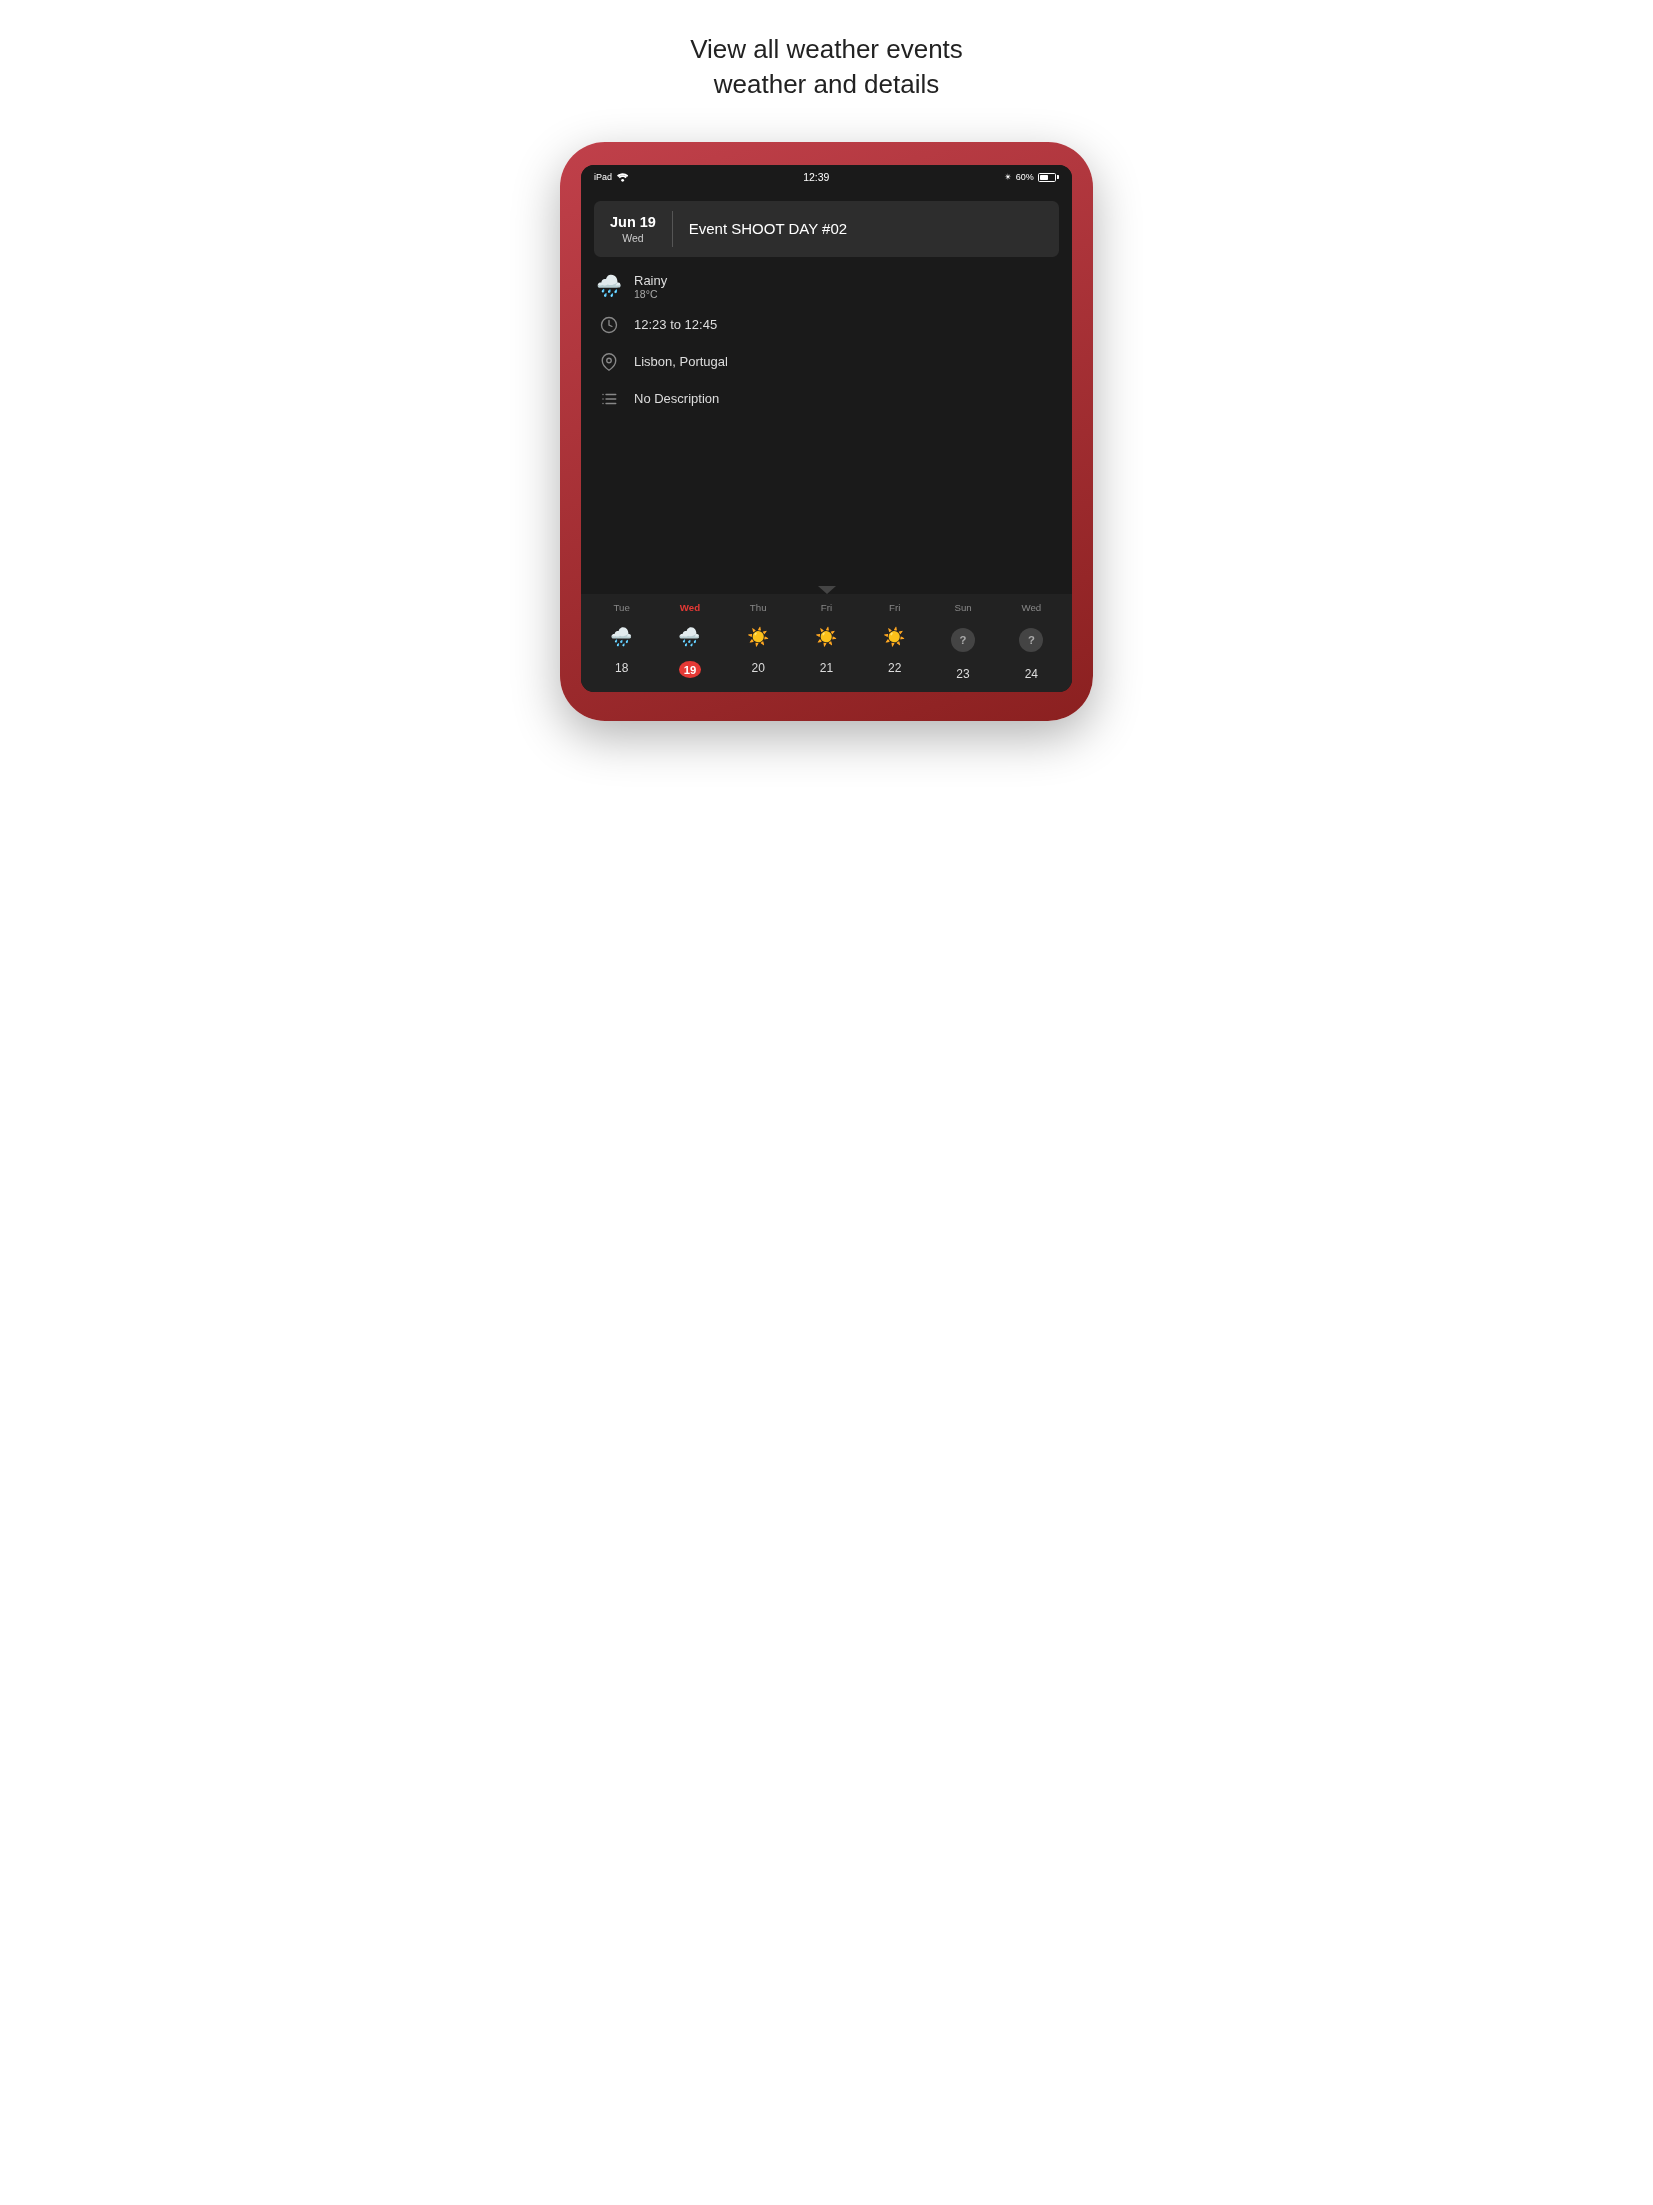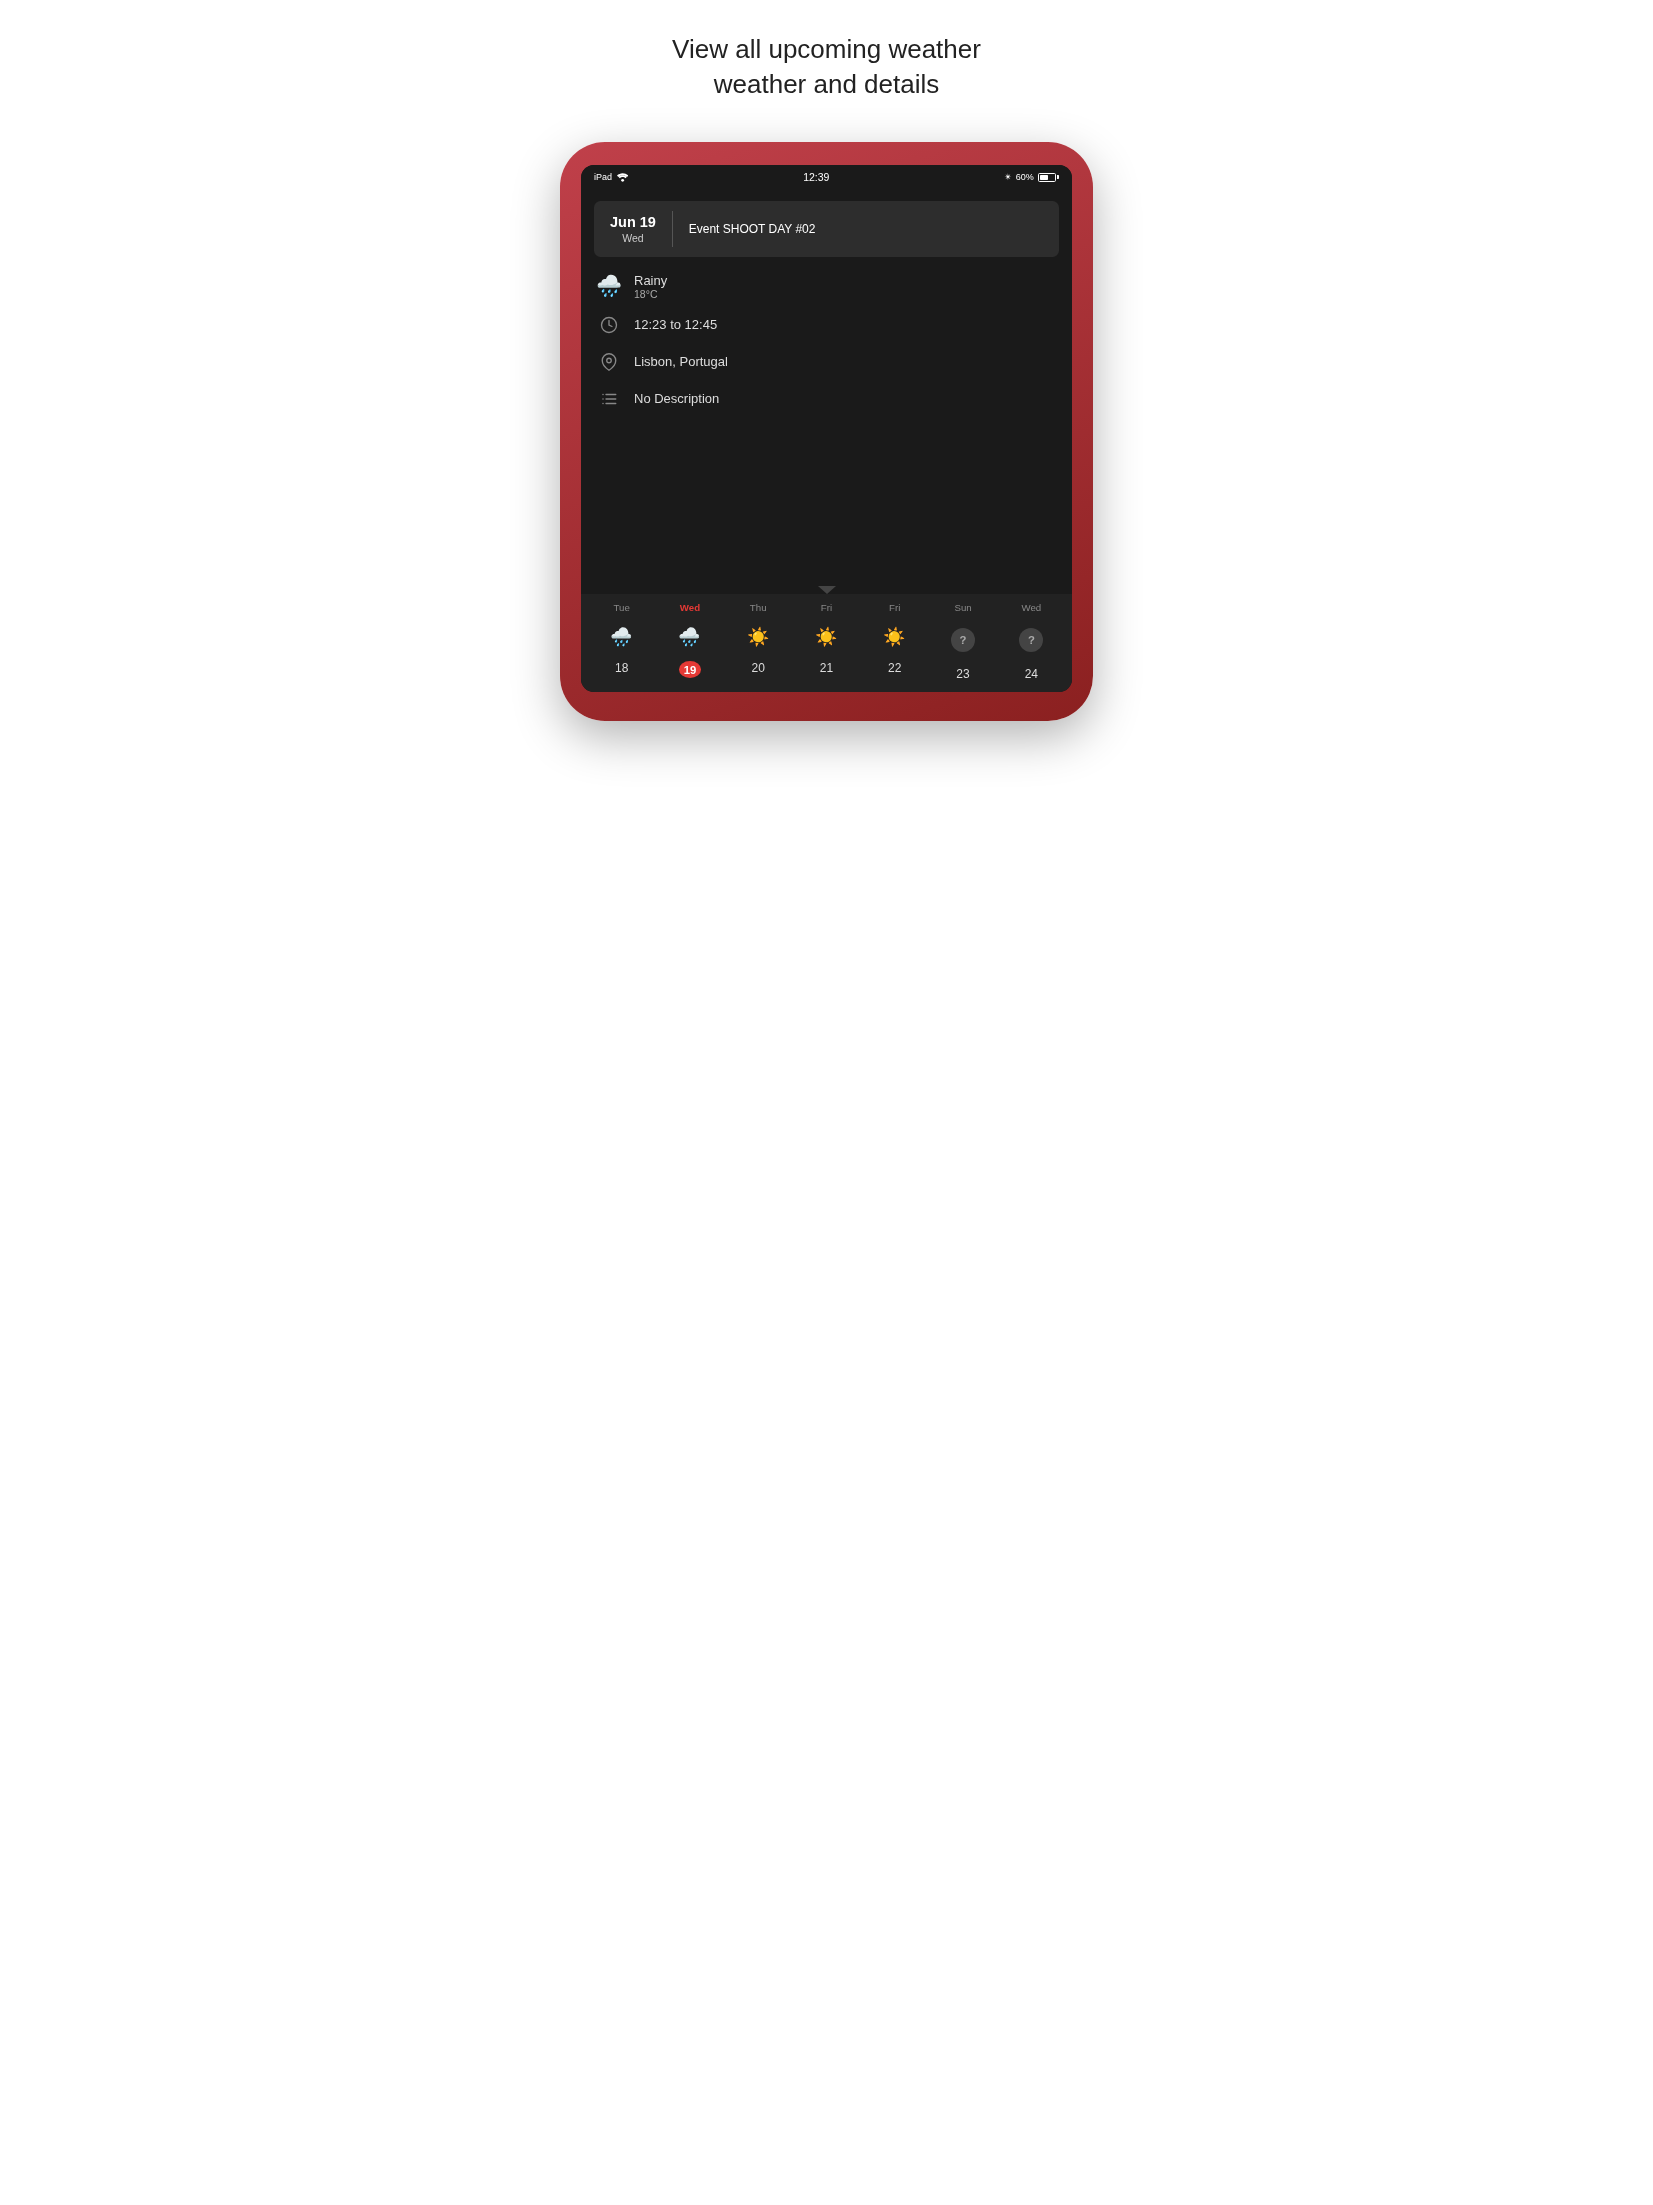--- a/index.html
+++ b/index.html
@@ -165,21 +165,21 @@
     }
     .event-divider {
       width: 0.8px;
       background: #555;
       margin: 9.7px 0;
     }
     .event-title {
       display: flex;
       align-items: center;
       padding: 13px 16px;
-      font-size: 12px;
+      font-size: 15px;
       color: #fff;
       font-weight: 400;
     }
 
     
     .details-section {
       padding: 16px 16px 8px;
       display: flex;
       flex-direction: column;
       gap: 13px;
@@ -288,21 +288,21 @@
       align-items: center;
       justify-content: center;
       font-size: 11.3px;
       font-weight: 600;
     }
   </style>
 </head>
 <body>
 
 <p class="headline">
-  <span>View all upcoming weather</span><br>
+  <span>View all weather events</span><br>
   <span>weather and details</span>
 </p>
 
 <div class="device-frame">
   <div class="screen">
 
     <div class="status-bar">
       <div class="status-left">
         <span>iPad</span>
         <svg width="11.3" height="9" viewBox="0 0 24 18" fill="white">

